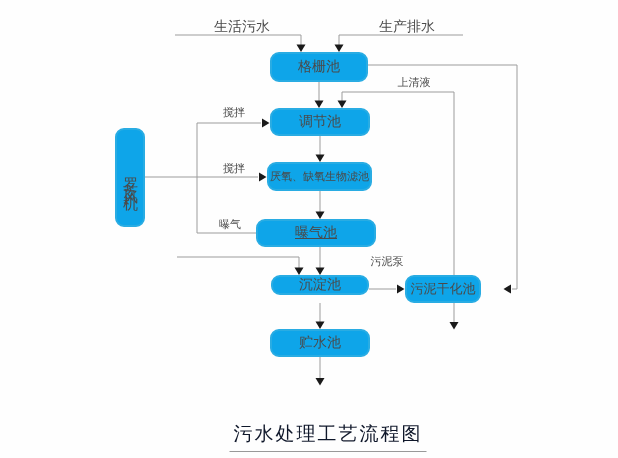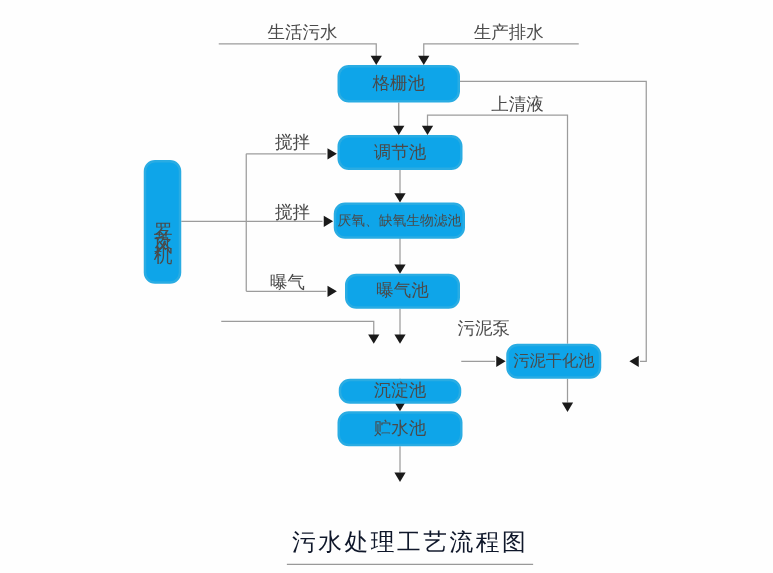--- a/index.html
+++ b/index.html
@@ -41,21 +41,21 @@
   }
   .lbl {
     position: absolute;
     color: #4a4a4a;
     font-size: 14px;
     line-height: 1;
     white-space: nowrap;
     transform: translateX(-50%);
     z-index: 2;
   }
-  .lbl.sm { font-size: 14px; }
+  .lbl.sm { font-size: 11px; }
   .title {
     position: absolute;
     color: #0f172a;
     font-size: 19px;
     letter-spacing: 2px;
     white-space: nowrap;
     transform: translateX(-50%);
     border-bottom: 1px solid #999999;
     padding: 0 4px 4px 4px;
     z-index: 2;
@@ -108,23 +108,23 @@
       <path d="M511 284.5 L511 293.5 L503.5 289 Z"></path>
     </g>
   </svg>
 
   <div class="node" style="left:270px; top:52px; width:98px; height:30px;">格栅池</div>
 
   <div class="node" style="left:270px; top:108px; width:100px; height:28px;">调节池</div>
 
   <div class="node small-text" style="left:267px; top:162px; width:105px; height:29px;">厌氧、缺氧生物滤池</div>
 
-  <div class="node" style="left:276px; top:219px; width:92px; height:28px;">曝气池</div>
+  <div class="node" style="left:256px; top:219px; width:120px; height:28px;text-decoration:underline;">曝气池</div>
 
-  <div class="node" style="left:271px; top:275px; width:98px; height:20px;margin-top:28px;">沉淀池</div>
+  <div class="node" style="left:271px; top:275px; width:98px; height:20px;">沉淀池</div>
 
   <div class="node mid-text" style="left:405px; top:275px; width:76px; height:28px;">污泥干化池</div>
 
   <div class="node" style="left:270px; top:329px; width:100px; height:28px;">贮水池</div>
 
   <div class="node vertical" style="left:115px; top:128px; width:30px; height:99px;">罗茨风机</div>
 
   <span class="lbl" style="left:242px; top:19px;">生活污水</span>
 
   <span class="lbl" style="left:407px; top:19px;">生产排水</span>

